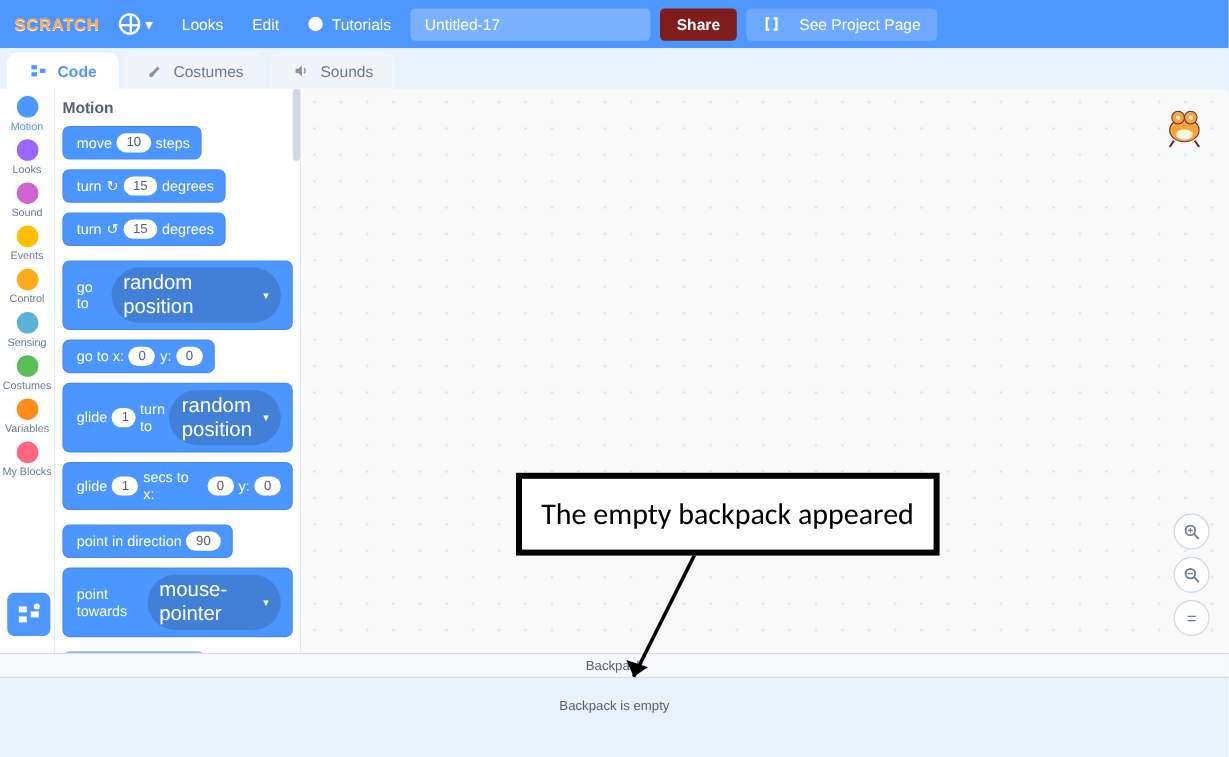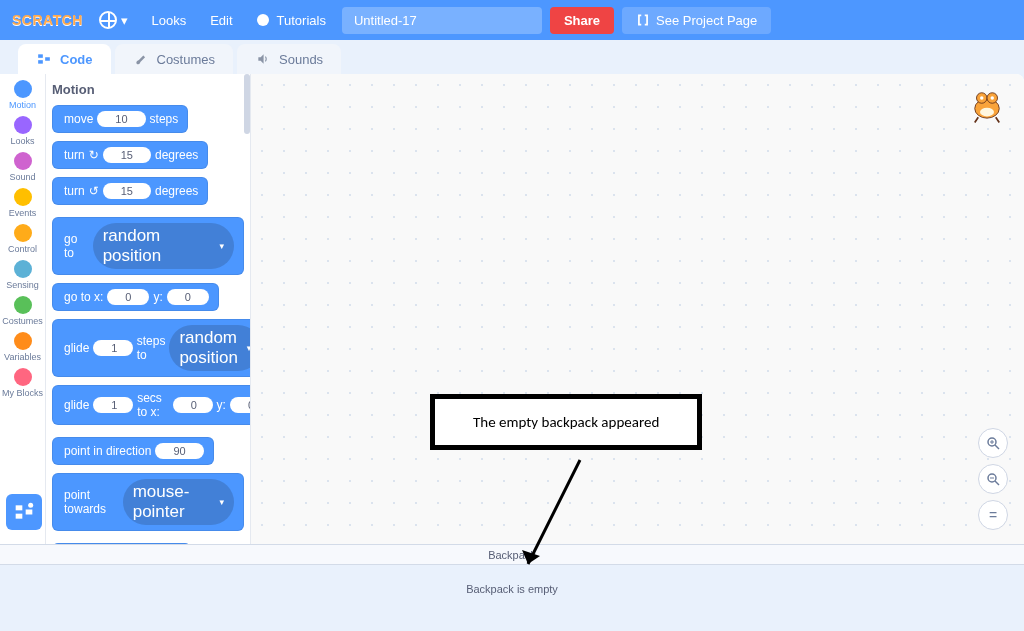--- a/index.html
+++ b/index.html
@@ -5,58 +5,58 @@
   * { box-sizing: border-box; margin: 0; padding: 0; }
   body { font-family: "Helvetica Neue", Arial, sans-serif; font-size: 12px; width: 1024px; height: 631px; overflow: hidden; background: #fff; position: relative; }
   .menu-bar { background: #4d97ff; height: 40px; display: flex; align-items: center; padding: 0 12px; color: #fff; gap: 8px; }
   .logo { font-weight: 700; font-size: 14px; color: #ffa94d; text-shadow: 0 1px #fff; letter-spacing: .5px; font-family: Arial, sans-serif; }
   .menu-item { padding: 4px 8px; cursor: pointer; font-size: 13px; display: flex; align-items: center; gap: 4px; }
   .globe { width: 18px; height: 18px; border: 2px solid #fff; border-radius: 50%; position: relative; display: inline-block;}
   .globe:before { content:""; position:absolute; left:50%; top:0; border-left:2px solid #fff; height:100%;}
   .globe:after { content:""; position:absolute; top:50%; left:0; border-top:2px solid #fff; width:100%;}
   .bulb { width: 12px; height: 12px; border-radius: 50%; background: #fff; display: inline-block; margin-right: 4px; }
   .title-input { background: rgba(255,255,255,0.25); border: none; color: #fff; padding: 6px 12px; border-radius: 4px; min-width: 150px; font-size: 13px; outline: none; }
-  .share-btn { background: #ef4444; color: #fff; padding: 6px 14px; border-radius: 4px; border: none; font-weight: 600; cursor: pointer; font-size: 13px;}
-  .see-btn { background: rgba(255,255,255,0.18); color: #fff; padding: 6px 14px; border-radius: 4px; border: none; cursor: pointer; font-size: 13px; display: flex; align-items: center; gap: 6px; justify-content: space-between;}
+  .share-btn { background: #7f1d1d; color: #fff; padding: 6px 14px; border-radius: 4px; border: none; font-weight: 600; cursor: pointer; font-size: 13px;}
+  .see-btn { background: rgba(255,255,255,0.18); color: #fff; padding: 6px 14px; border-radius: 4px; border: none; cursor: pointer; font-size: 13px; display: flex; align-items: center; gap: 16px; justify-content: space-between;}
 
   .workspace { display: flex; height: 504px; background: #e9f1fc; position: relative;}
   .main-col { flex: 1; display: flex; flex-direction: column; background: #e9f1fc;}
-  .tabs { display: flex; background: #e9f1fc; padding: 4px 6px 0 18px; height: 34px; gap: 4px;}
+  .tabs { display: flex; background: #e9f1fc; padding: 4px 6px 0 6px; height: 34px; gap: 4px;}
   .tab { background: #f1f5fb; border-radius: 8px 8px 0 0; padding: 8px 18px; color: #6b7b9a; display: flex; align-items: center; gap: 8px; cursor: pointer; font-size: 13px;}
   .tab.active { background: #fff; color: #4d97ff; font-weight: 600;}
   .tab-icon { width: 16px; height: 14px; display: inline-block;}
   .workspace-body { flex:1; display: flex; background: #fff; border-radius: 0 8px 0 0; overflow: hidden; position: relative;}
 
   .categories { width: 46px; background: #fff; border-right: 1px solid #e5e9f0; display: flex; flex-direction: column; align-items: center; padding-top: 4px; gap: 2px;}
   .cat { display: flex; flex-direction: column; align-items: center; font-size: 9px; color: #6b7b9a; cursor: pointer; padding: 2px 0; width: 100%;}
   .cat.active { color: #4d97ff;}
   .cat-dot { width: 18px; height: 18px; border-radius: 50%; margin-bottom: 2px;}
   .palette { width: 205px; background: #fff; border-right: 1px solid #e5e9f0; padding: 8px 6px; overflow: hidden; position: relative;}
   .palette-title { font-weight: 600; color: #575e75; font-size: 13px; margin-bottom: 8px;}
   .palette::after { content:""; position:absolute; right:0; top:0; width:6px; height:60px; background:#cfd6e4; border-radius:3px;}
   .block { background: #4c97ff; color: #fff; border-radius: 6px; padding: 6px 10px 6px 12px; margin-bottom: 8px; display: inline-flex; align-items: center; gap: 4px; font-size: 12px; cursor: grab; position: relative; box-shadow: 0 0 0 1px rgba(0,0,0,0.08) inset;}
-  .block .pill { background: #fff; color: #575e75; border-radius: 999px; padding: 2px 18px; font-size: 11px; min-width: 18px; text-align: center; display: inline-block;}
+  .block .pill { background: #fff; color: #575e75; border-radius: 999px; padding: 2px 8px; font-size: 11px; min-width: 18px; text-align: center; display: inline-block;}
   .block .oval { background: #4280d7; color: #fff; border-radius: 999px; padding: 3px 10px; font-size: 17px; display: inline-flex; align-items:center; gap:4px;}
   .block .oval:after { content:"▾"; font-size: 9px; margin-left: 2px;}
   .block-row { display:flex;}
   .gap { height: 4px;}
 
   .script-area { flex:1; background-color:#f9f9f9; background-image: radial-gradient(#dbe3ee 1px, transparent 1px); background-size: 22px 22px; background-position: 0 0; position: relative;}
   .sprite-thumb { position:absolute; top:10px; right:16px; width:42px; height:42px; }
   .zoom-controls { position:absolute; bottom:14px; right:16px; display:flex; flex-direction:column; gap:6px;}
   .zoom-btn { width:30px; height:30px; border-radius:50%; border:1px solid #cfd6e4; background:#fff; display:flex; align-items:center; justify-content:center; cursor:pointer; color:#6b7b9a; font-size:14px;}
 
   .addon-btn { position:absolute; bottom:14px; left:6px; width:36px; height:36px; background:#4d97ff; border-radius:6px; display:flex; align-items:center; justify-content:center; cursor:pointer;}
   .addon-btn svg { fill:#fff;}
 
   .backpack { height: 87px; background: #e9f1fc; border-top: 1px solid #d3dbe8;}
   .backpack-header { height: 20px; border-bottom: 1px solid #d3dbe8; display:flex; align-items:center; justify-content:center; color:#575e75; font-size:11px; cursor: pointer; background: #f7f9fd;}
   .backpack-body { display:flex; align-items:center; justify-content:center; height: 47px; color:#575e75; font-size:11px;}
 
-  .callout { position:absolute; left:430px; top:394px; border:5px solid #000; background:#fff; padding: 14px 38px; font-size:15px; font-family: Calibri, Arial, sans-serif; z-index:10;}
+  .callout { position:absolute; left:430px; top:394px; border:5px solid #000; background:#fff; padding: 14px 16px; font-size:25px; font-family: Calibri, Arial, sans-serif; z-index:10;}
   .arrow { position:absolute; left:510px; top:454px; z-index:9; }
 </style>
 </head>
 <body>
 
 <div class="menu-bar">
   <div class="logo">SCRATCH</div>
   <div class="menu-item"><span class="globe"></span>▾</div>
   <div class="menu-item">Looks</div>
   <div class="menu-item">Edit</div>
@@ -176,21 +176,21 @@
               <span>go to x:</span>
               <span class="pill">0</span>
               <span>y:</span>
               <span class="pill">0</span>
             </div>
           </div>
         <div class="block-row">
             <div class="block">
               <span>glide</span>
               <span class="pill">1</span>
-              <span>steps to</span>
+              <span>turn to</span>
               <span class="oval">random position</span>
             </div>
           </div>
         <div class="block-row">
             <div class="block">
               <span>glide</span>
               <span class="pill">1</span>
               <span>secs to x:</span>
               <span class="pill">0</span>
               <span>y:</span>

